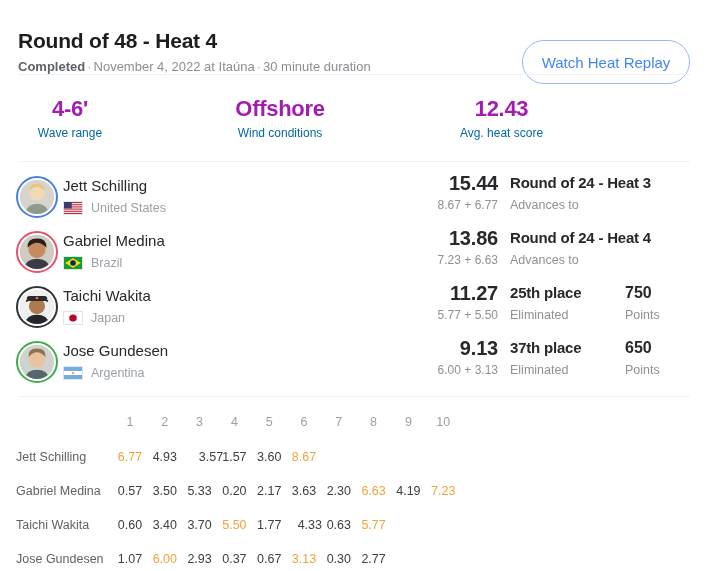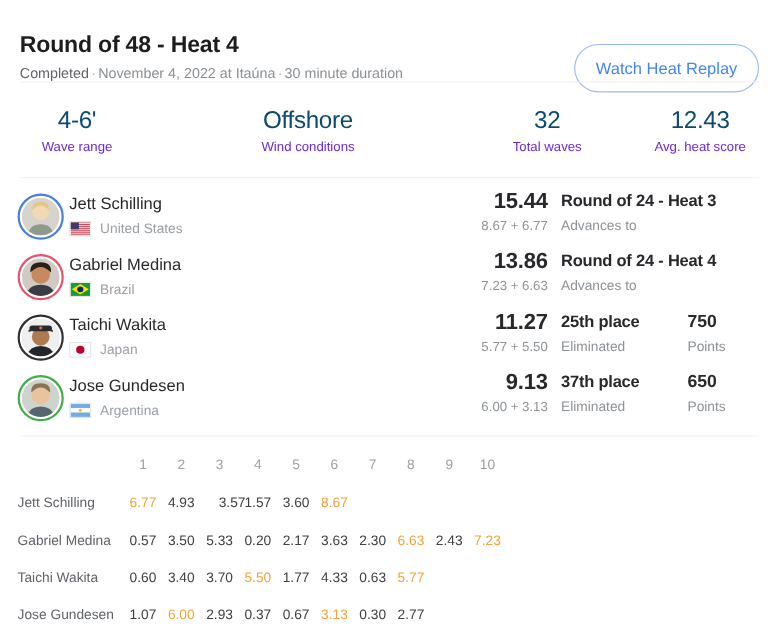--- a/index.html
+++ b/index.html
@@ -40,21 +40,21 @@
     margin: 0;
   }
   .heat-sub {
     margin-top: 4px;
     font-size: 13px;
     line-height: 17px;
     color: #8a8f94;
   }
   .heat-sub .status {
     color: #5f6368;
-    font-weight: normal;
+    font-weight: bold;
   }
   .heat-sub .dot {
     color: #b0b4b8;
     padding: 0 2px;
   }
   .replay-btn {
     position: absolute;
     right: 0;
     top: 12px;
     width: 168px;
@@ -96,29 +96,29 @@
   .stat {
     text-align: center;
     box-sizing: border-box;
   }
   .stat-1 { width: 130px; padding-left: 10px; }
   .stat-2 { width: 300px; }
   .stat-3 { width: 135px; }
   .stat-4 { width: 143px; }
   .stat-value {
     font-size: 22px;
-    font-weight: normal;
-    color: #0c4a6e;
+    font-weight: bold;
+    color: #a21caf;
     line-height: 26px;
     letter-spacing: -0.3px;
   }
   .stat-label {
     margin-top: 4px;
     font-size: 12px;
-    color: #6d28d9;
+    color: #0369a1;
     line-height: 15px;
   }
 
   
   .athletes {
     position: absolute;
     left: 0;
     top: 172px;
     width: 708px;
   }
@@ -297,24 +297,20 @@
   <div class="divider d1"></div>
 
   <div class="stats">
     <div class="stat stat-1">
       <div class="stat-value">4-6'</div>
       <div class="stat-label">Wave range</div>
     </div>
     <div class="stat stat-2">
       <div class="stat-value">Offshore</div>
       <div class="stat-label">Wind conditions</div>
-    </div>
-    <div class="stat stat-3">
-      <div class="stat-value">32</div>
-      <div class="stat-label">Total waves</div>
     </div>
     <div class="stat stat-4">
       <div class="stat-value">12.43</div>
       <div class="stat-label">Avg. heat score</div>
     </div>
   </div>
 
   <div class="divider d2"></div>
 
   <div class="athletes">
@@ -495,31 +491,31 @@
       <div class="wave-row">
         <div class="wave-athlete">Gabriel Medina</div>
         <div class="wave-cell" style="left: 112px;">0.57</div>
         <div class="wave-cell" style="left: 146.8px;">3.50</div>
         <div class="wave-cell" style="left: 181.6px;">5.33</div>
         <div class="wave-cell" style="left: 216.4px;">0.20</div>
         <div class="wave-cell" style="left: 251.2px;">2.17</div>
         <div class="wave-cell" style="left: 286px;">3.63</div>
         <div class="wave-cell" style="left: 320.8px;">2.30</div>
         <div class="wave-cell best" style="left: 355.6px; color: rgb(240, 163, 58);">6.63</div>
-        <div class="wave-cell" style="left: 390.4px;">2.43</div>
+        <div class="wave-cell" style="left: 390.4px;">4.19</div>
         <div class="wave-cell best" style="left: 425.2px; color: rgb(240, 163, 58);">7.23</div>
       </div>
       <div class="wave-row">
         <div class="wave-athlete">Taichi Wakita</div>
         <div class="wave-cell" style="left: 112px;">0.60</div>
         <div class="wave-cell" style="left: 146.8px;">3.40</div>
         <div class="wave-cell" style="left: 181.6px;">3.70</div>
         <div class="wave-cell best" style="left: 216.4px; color: rgb(240, 163, 58);">5.50</div>
         <div class="wave-cell" style="left: 251.2px;">1.77</div>
-        <div class="wave-cell" style="left: 286px;">4.33</div>
+        <div class="wave-cell" style="left: 286px; text-align: right;">4.33</div>
         <div class="wave-cell" style="left: 320.8px;">0.63</div>
         <div class="wave-cell best" style="left: 355.6px; color: rgb(240, 163, 58);">5.77</div>
       </div>
       <div class="wave-row">
         <div class="wave-athlete">Jose Gundesen</div>
         <div class="wave-cell" style="left: 112px;">1.07</div>
         <div class="wave-cell best" style="left: 146.8px; color: rgb(240, 163, 58);">6.00</div>
         <div class="wave-cell" style="left: 181.6px;">2.93</div>
         <div class="wave-cell" style="left: 216.4px;">0.37</div>
         <div class="wave-cell" style="left: 251.2px;">0.67</div>

